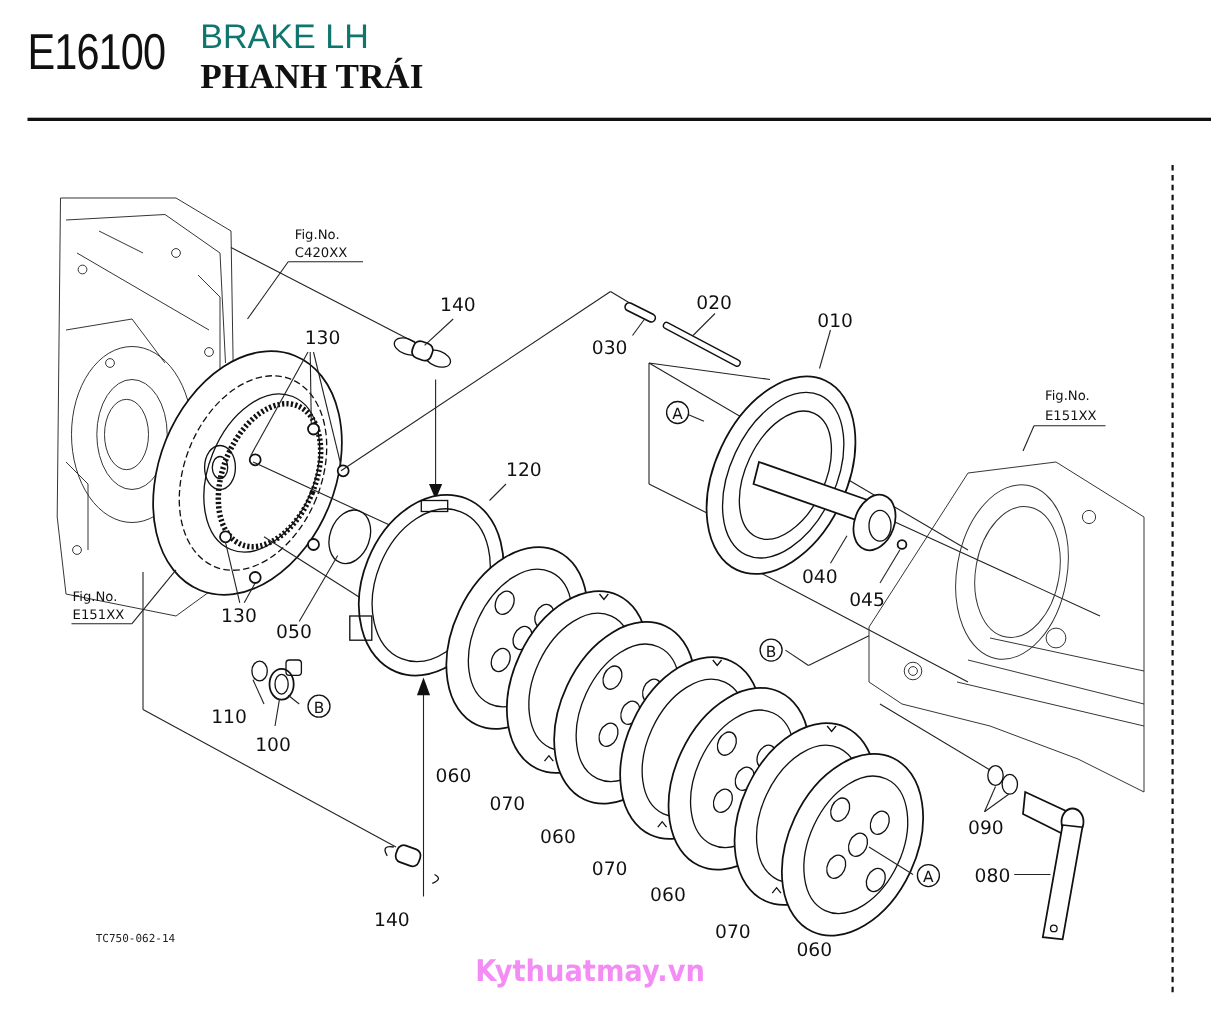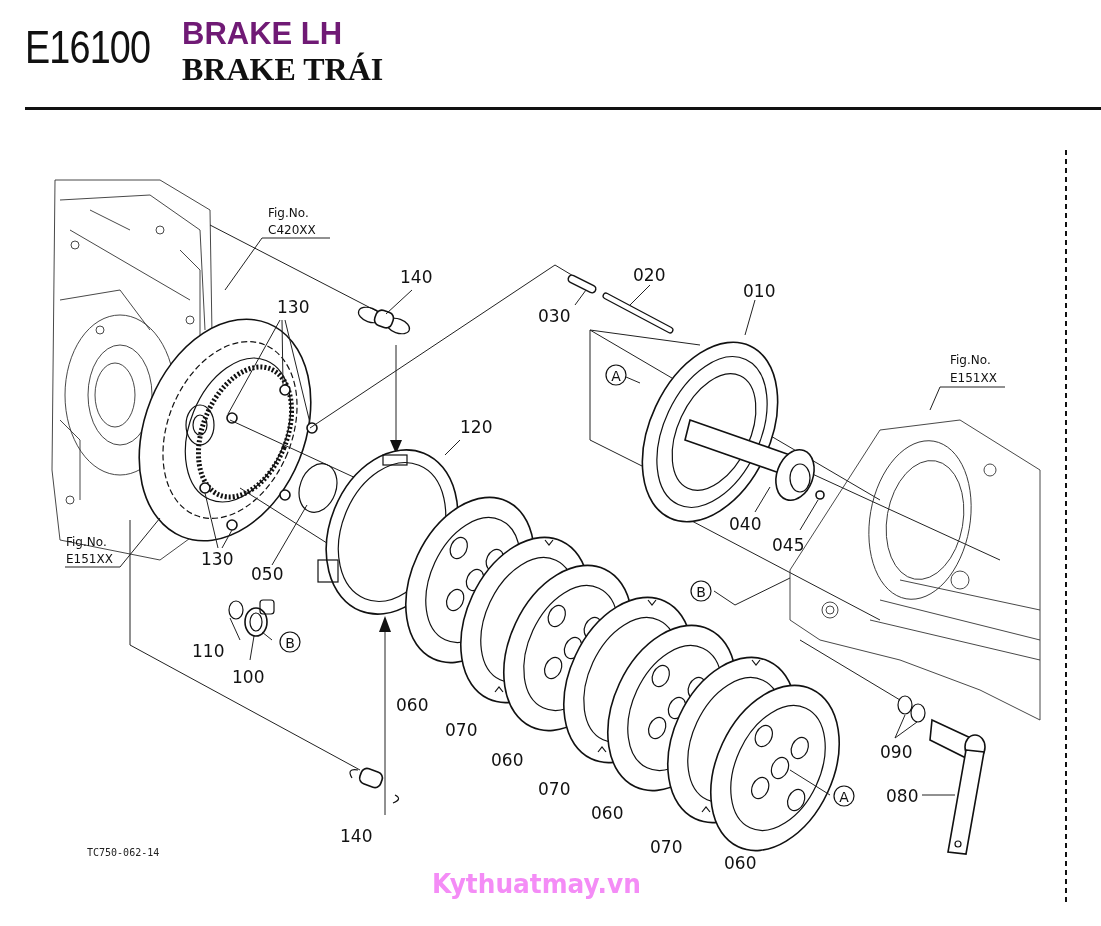--- a/index.html
+++ b/index.html
@@ -1,41 +1,41 @@
 <!DOCTYPE html>
 <html><head>
 <meta charset="utf-8">
 <style>
   html, body { margin: 0; padding: 0; background: #ffffff; }
   body { width: 1101px; height: 926px; position: relative; overflow: hidden;
          font-family: "DejaVu Sans", sans-serif; color: #111; }
   .code { position: absolute; left: 25px; top: 20px; font-family: "Liberation Sans", sans-serif;
           font-size: 46px; letter-spacing: -1px; transform: scaleX(0.82); transform-origin: left top; color:#111; }
   .title-en { position: absolute; left: 182px; top: 18px; font-family: "Liberation Sans", sans-serif;
-              font-weight: bold; font-size: 31px; line-height: 32px; color:#701a75; }
+              font-weight: normal; font-size: 31px; line-height: 32px; color:#0f766e; }
   .title-vi { position: absolute; left: 182px; top: 52px; font-family: "Liberation Serif", serif;
               font-weight: bold; font-size: 32px; line-height: 34px; color:#111; }
   .rule { position: absolute; left: 25px; top: 107px; width: 1076px; height: 3px; background: #111; }
   svg#diagram { position: absolute; left: 0; top: 0; }
   .lbl { font-family: "DejaVu Sans", sans-serif; font-size: 17px; fill: #111; }
   .fig { font-family: "DejaVu Sans", sans-serif; font-size: 12px; fill: #111; }
   .code-small { font-family: "DejaVu Sans Mono", monospace; font-size: 10px; fill: #222; }
   .watermark { position: absolute; left: 432px; top: 868px; font-family: "DejaVu Sans", sans-serif;
                font-weight: bold; font-size: 27px; color: #f48cf6; letter-spacing: 0px; transform: scaleX(0.92); transform-origin:left top; }
   .ln { stroke: #222; stroke-width: 1; fill: none; }
   .pt { stroke: #111; stroke-width: 1.6; fill: #fff; }
   .pt2 { stroke: #111; stroke-width: 1.2; fill: none; }
   .ghost { stroke: #333; stroke-width: 0.9; fill: none; }
 </style>
 </head>
 <body>
 
 <div class="code">E16100</div>
 <div class="title-en">BRAKE LH</div>
-<div class="title-vi">BRAKE TRÁI</div>
+<div class="title-vi">PHANH TRÁI</div>
 <div class="rule"></div>
 
 <svg id="diagram" width="1101" height="926" viewBox="0 0 1101 926">
 
   <line x1="1066" y1="150" x2="1066" y2="905" stroke="#111" stroke-width="2" stroke-dasharray="5,4"></line>
 
   <g>
     <path class="ghost" d="M55 180 L160 180 L210 210 L215 520 L160 560 L60 540 L52 470 Z"></path>
     <path class="ghost" d="M60 200 L150 195 L200 230 L205 330 M70 230 L190 300 M60 300 L120 290 L150 330"></path>
     <ellipse class="ghost" cx="120" cy="395" rx="55" ry="80"></ellipse>

